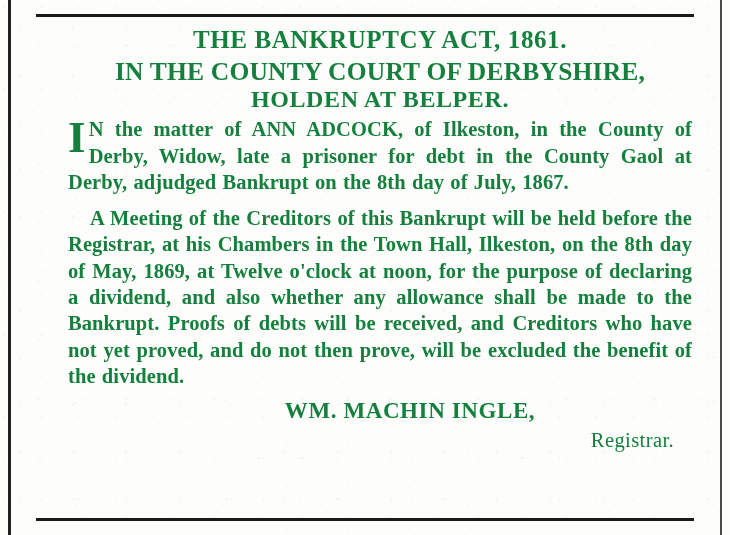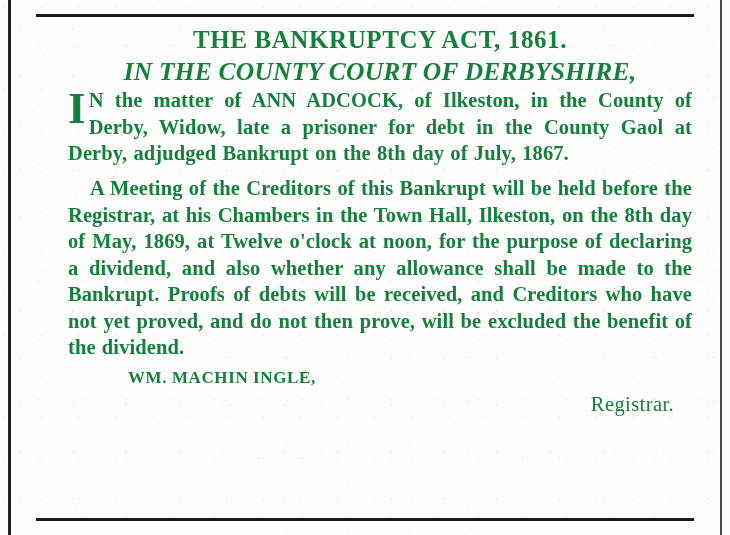--- a/index.html
+++ b/index.html
@@ -84,21 +84,20 @@
     font-family: "Liberation Serif", serif;
   }
   .headline2 {
     text-align: center;
     font-size: 25.5px;
     font-weight: bold;
     letter-spacing: 0.2px;
     line-height: 1.14;
     margin: 0;
     white-space: nowrap;
-    font-style: italic;
   }
   .headline3 {
     text-align: center;
     font-size: 24px;
     font-weight: bold;
     letter-spacing: 0.6px;
     line-height: 1.14;
     margin: 0 0 3px 0;
   }
   .para {
@@ -120,21 +119,22 @@
     line-height: 0.78;
     font-weight: bold;
     padding: 2px 3px 0 0;
     margin-top: 2px;
   }
   .para.second {
     margin-top: 9px;
     text-indent: 22px;
   }
   .signature {
-    font-size: 17px;
+    text-align: center;
+    font-size: 23px;
     font-weight: bold;
     letter-spacing: 0.6px;
     margin-top: 8px;
     padding-left: 60px;
   }
   .signature-role {
     text-align: right;
     font-size: 20.5px;
     font-weight: normal;
     letter-spacing: 0.4px;
@@ -148,20 +148,21 @@
 <div class="page">
   <div class="noise"></div>
   <div class="edge-left"></div>
   <div class="edge-right"></div>
   <div class="rule-top"></div>
   <div class="rule-bottom"></div>
 
   <div class="content">
     <h1 class="headline1">THE BANKRUPTCY ACT, 1861.</h1>
     <h2 class="headline2">IN THE COUNTY COURT OF DERBYSHIRE,</h2>
+    <h3 class="headline3">HOLDEN AT BELPER.</h3>
 
     <p class="para first">
       <span class="dropcap">I</span><span>N the matter of ANN ADCOCK, of Ilkeston, in the County of Derby, Widow, late a prisoner for debt in the County Gaol at Derby, adjudged Bankrupt on the 8th day of July, 1867.</span>
     </p>
 
     <p class="para second">A Meeting of the Creditors of this Bankrupt will be held before the Registrar, at his Chambers in the Town Hall, Ilkeston, on the 8th day of May, 1869, at Twelve o'clock at noon, for the purpose of declaring a dividend, and also whether any allowance shall be made to the Bankrupt.  Proofs of debts will be received, and Creditors who have not yet proved, and do not then prove, will be excluded the benefit of the dividend.</p>
 
     <div class="signature">WM. MACHIN INGLE,</div>
     <div class="signature-role">Registrar.</div>
   </div>

